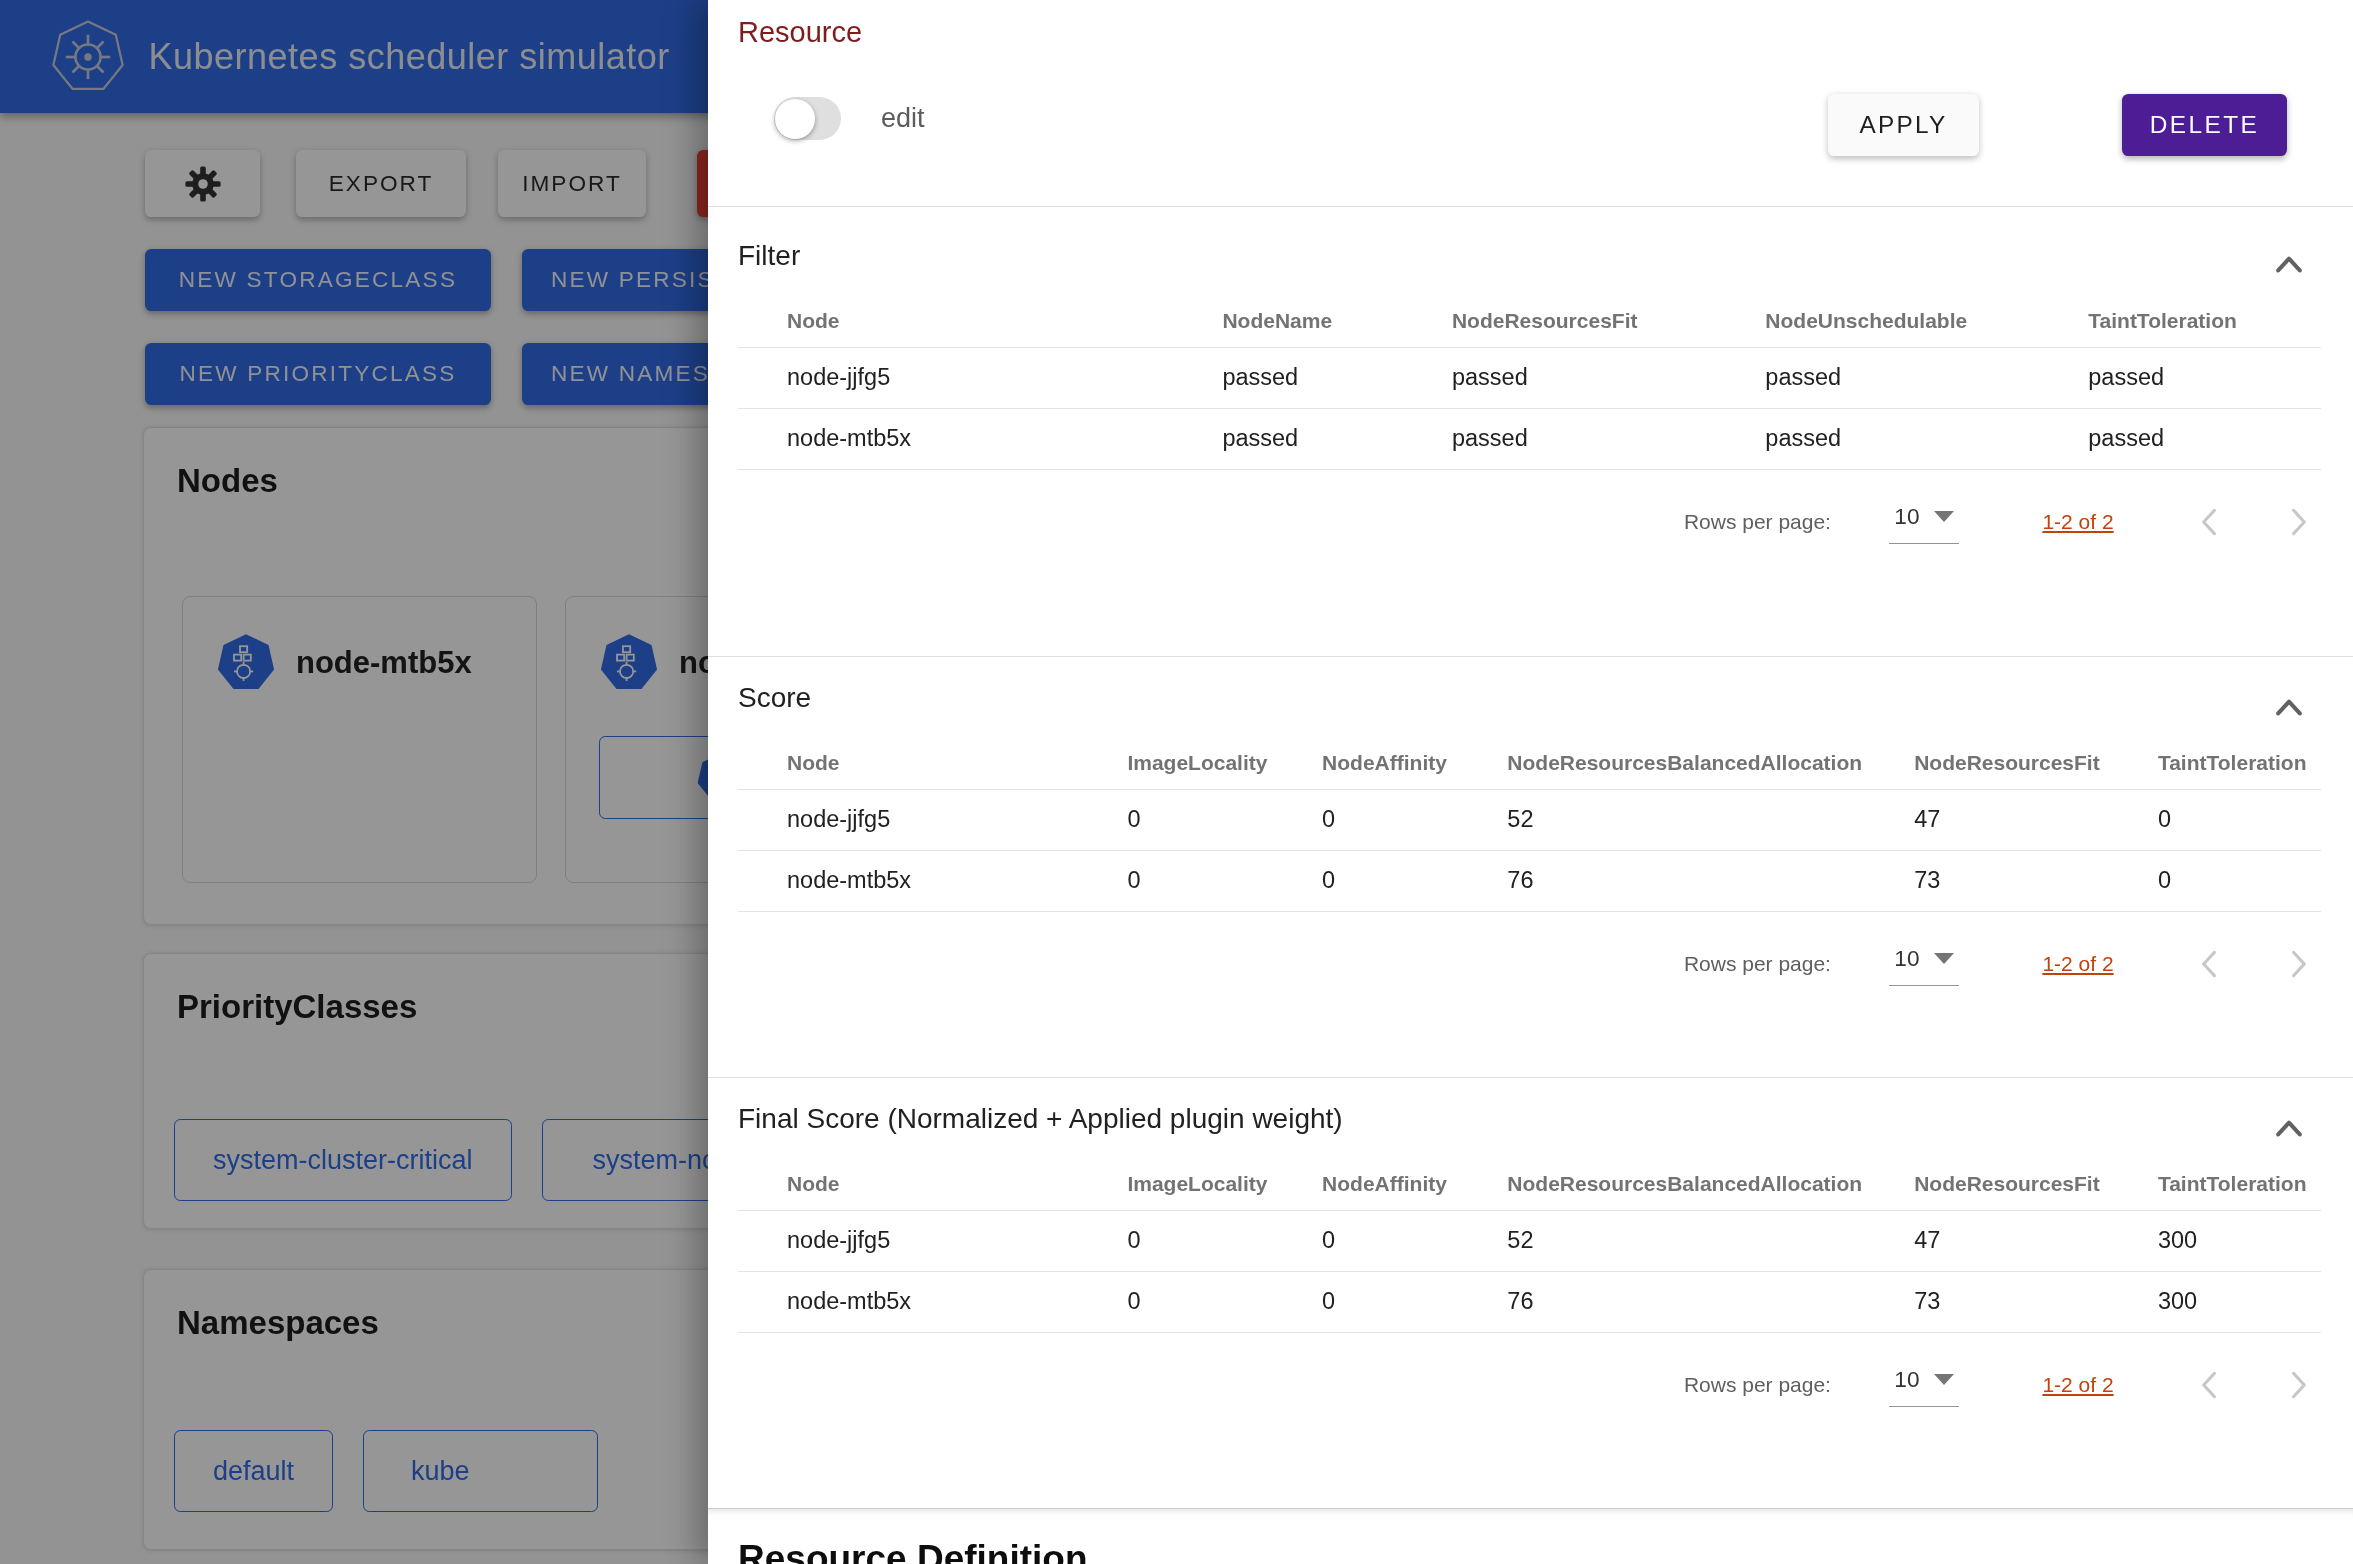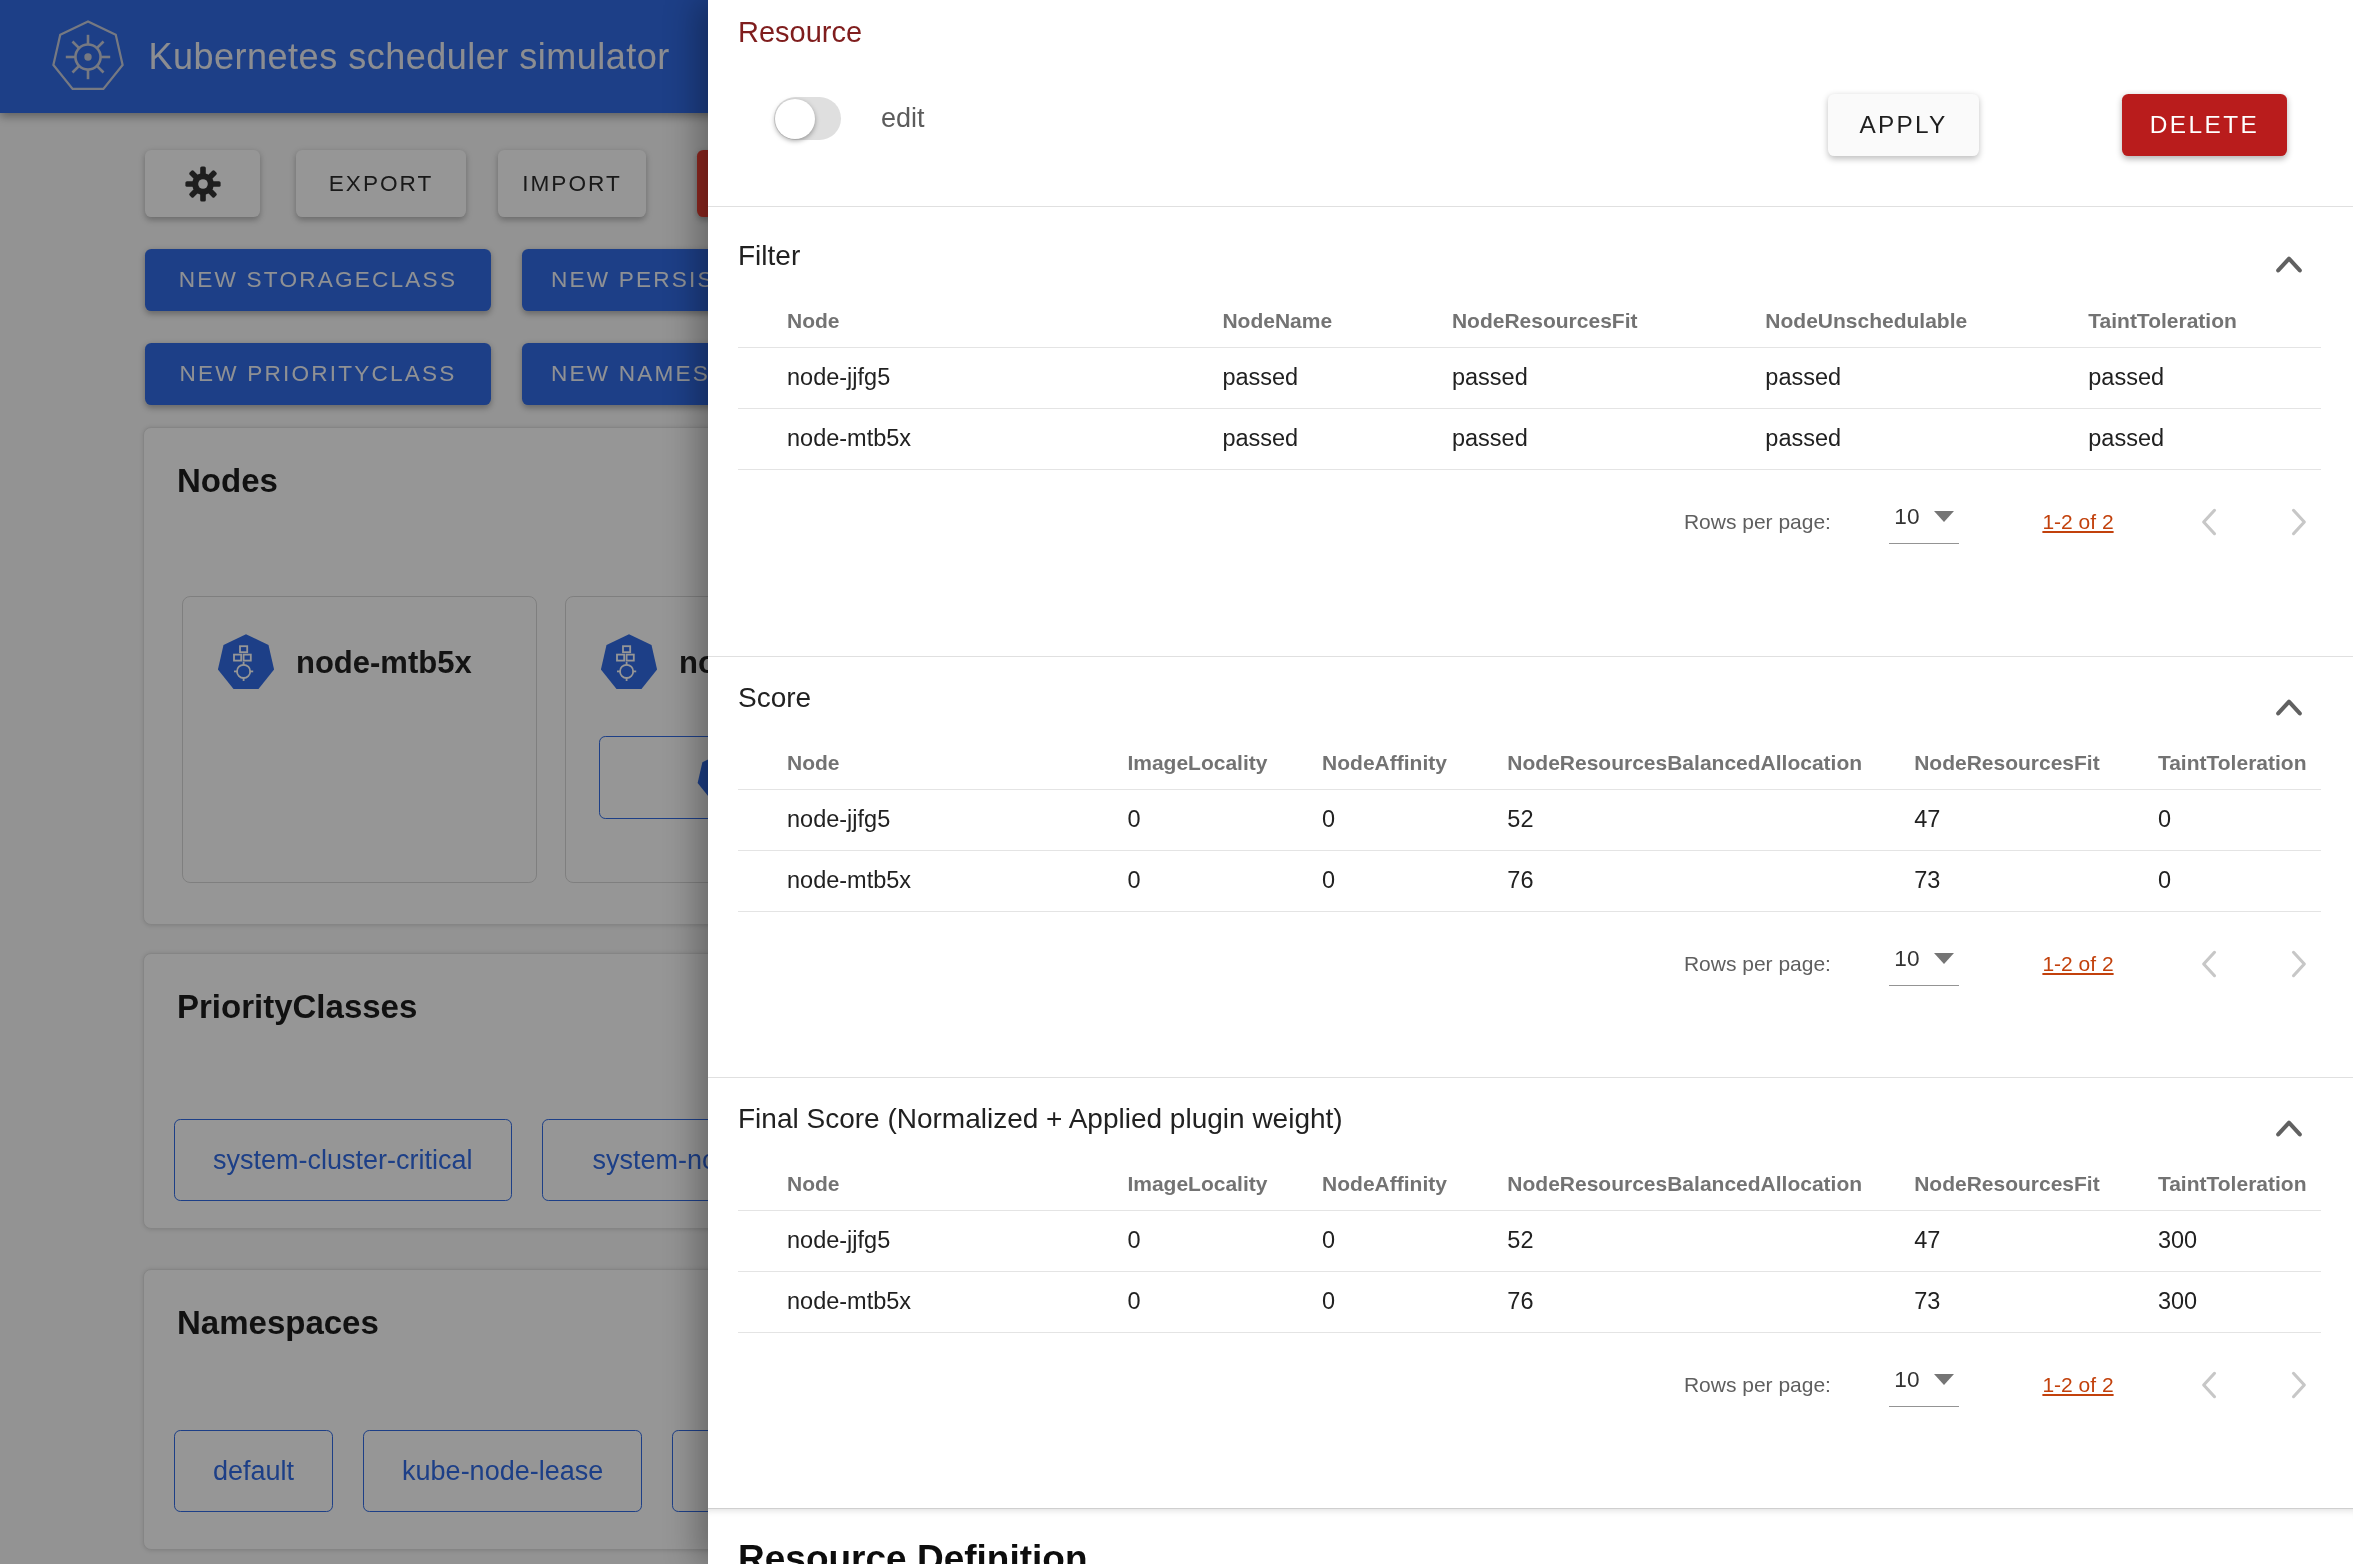--- a/index.html
+++ b/index.html
@@ -89,21 +89,21 @@
     position:absolute;left:0.9px;top:1.8px;width:40px;height:40px;border-radius:50%;background:#ffffff;
     box-shadow:0 1.8px 5.4px rgba(0,0,0,0.35);
   }
   .toggle-label{font-size:27px;color:#5c5c5c;}
   .btn-apply{
     position:absolute;left:1120px;top:94px;width:151px;height:62px;background:#fafafa;border:none;border-radius:6.3px;
     box-shadow:0 2.7px 6.3px rgba(0,0,0,0.25);font-family:inherit;font-size:24.4px;font-weight:500;
     letter-spacing:2.2px;color:#1f1f1f;cursor:pointer;
   }
   .btn-delete{
-    position:absolute;left:1414px;top:94px;width:165px;height:62px;background:#b91c1c;border:none;border-radius:6.3px;
+    position:absolute;left:1414px;top:94px;width:165px;height:62px;background:#4c1d95;border:none;border-radius:6.3px;
     box-shadow:0 2.7px 6.3px rgba(0,0,0,0.3);font-family:inherit;font-size:24.4px;font-weight:500;
     letter-spacing:2.4px;color:#ffffff;cursor:pointer;
   }
   .s-filter{height:450px;}
   .s-score{height:421px;}
   .s-final{height:431px;}
   .sec-title{padding-top:33px;font-size:28px;font-weight:400;color:#212121;}
   .s-score .sec-title,.s-final .sec-title{padding-top:25px;}
   .collapse{position:absolute;right:47px;width:36px;height:36px;cursor:pointer;}
   .s-filter .collapse{top:40px;} .s-score .collapse{top:33px;} .s-final .collapse{top:33px;}
@@ -247,21 +247,20 @@
     <div class="chip-row">
       <button class="chip">system-cluster-critical</button>
       <button class="chip" style="width:407px;justify-content:flex-start;padding-left:50px;">system-nod</button>
     </div>
   </div>
 
   <div class="panel p-ns">
     <div class="panel-title">Namespaces</div>
     <div class="chip-row">
       <button class="chip">default</button>
-      <button class="chip">kube-node-lease</button>
       <button class="chip" style="width:235px;justify-content:flex-start;padding-left:47px;">kube</button>
     </div>
   </div>
 </div>
 
 <div class="overlay"></div>
 
 <div class="drawer">
 
   <div class="sec d-head">

